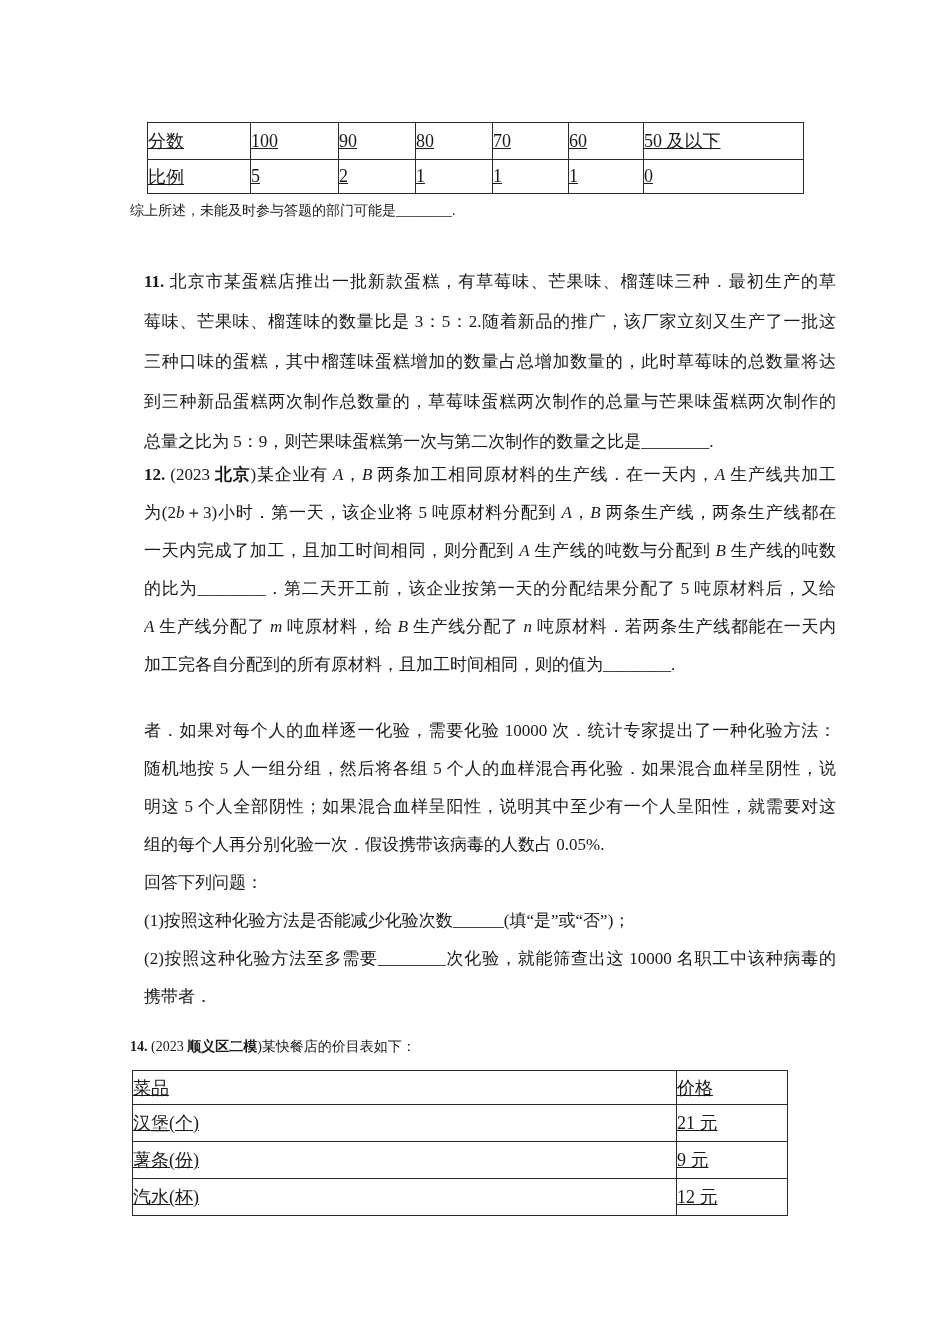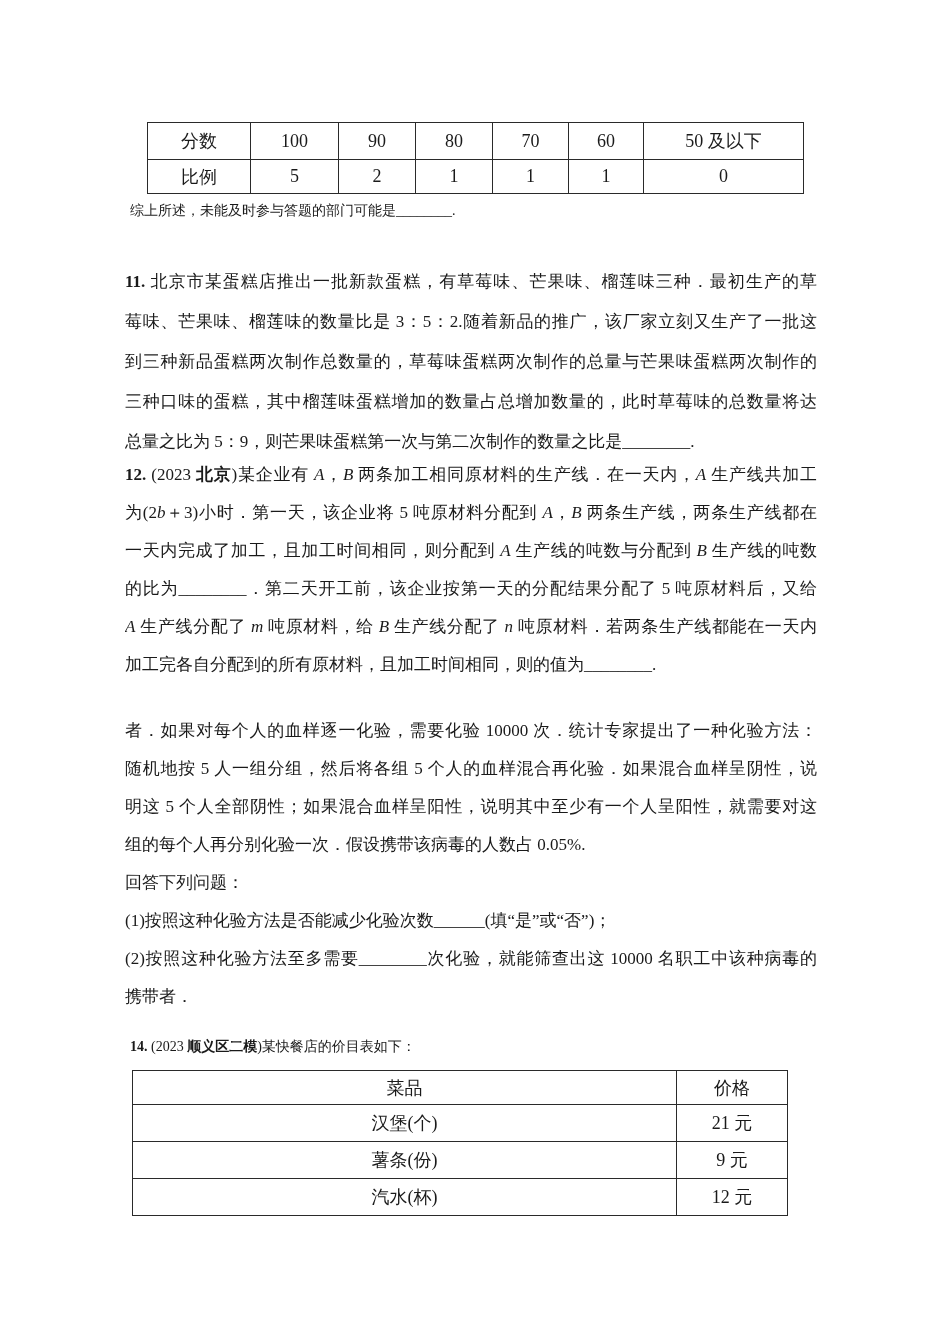--- a/index.html
+++ b/index.html
@@ -17,33 +17,34 @@
   }
   
   table.doc-table {
     position: absolute;
     border-collapse: collapse;
     table-layout: fixed;
     font-size: 18px;
   }
   table.doc-table td {
     border: 1.5px solid #2a2a2a;
-    text-align: center;
+    text-align: left;
     vertical-align: middle;
     padding: 0;
     overflow: hidden;
+    text-decoration: underline;
   }
   #score-table { left: 147px; top: 122px; width: 656px; }
   #score-table tr.r1 td { height: 36px; }
   #score-table tr.r2 td { height: 33px; }
   #menu-table { left: 132px; top: 1070px; width: 655px; border-radius: 24px; }
   #menu-table tr.hd td { height: 33px; }
   #menu-table tr.bd td { height: 36px; }
   
-  .tblock { position: absolute; left: 125px; width: 692px; }
+  .tblock { position: absolute; left: 144px; width: 692px; }
   .tline {
     font-size: 17px;
     white-space: normal;
     overflow: hidden;
   }
   .lh40 .tline { height: 40px; line-height: 40px; }
   .lh38 .tline { height: 38px; line-height: 38px; }
   .single { position: absolute; left: 130px; width: 692px; font-size: 14px; line-height: 26px; }
   .jl { text-align: justify; text-align-last: justify; }
   .ll { text-align: left; text-align-last: left; }
@@ -85,22 +86,22 @@
       <td>0</td>
     </tr>
   </tbody>
     </table>
 
   <div class="single ll" style="top:198px;"><span>综上所述，未能及时参与答题的部门可能是________.</span></div>
 
   <div class="tblock lh40" style="top:262px;">
     <div class="tline jl"><span class="seg-b">11.</span><span> 北京市某蛋糕店推出一批新款蛋糕，有草莓味、芒果味、榴莲味三种．最初生产的草</span></div>
     <div class="tline jl"><span>莓味、芒果味、榴莲味的数量比是 3：5：2.随着新品的推广，该厂家立刻又生产了一批这</span></div>
+    <div class="tline jl"><span>三种口味的蛋糕，其中榴莲味蛋糕增加的数量占总增加数量的，此时草莓味的总数量将达</span></div>
     <div class="tline jl"><span>到三种新品蛋糕两次制作总数量的，草莓味蛋糕两次制作的总量与芒果味蛋糕两次制作的</span></div>
-    <div class="tline jl"><span>三种口味的蛋糕，其中榴莲味蛋糕增加的数量占总增加数量的，此时草莓味的总数量将达</span></div>
     <div class="tline ll"><span>总量之比为 5：9，则芒果味蛋糕第一次与第二次制作的数量之比是________.</span></div>
   </div>
 
   <div class="tblock lh38" style="top:456px;">
     <div class="tline jl"><span class="seg-b">12.</span><span> (2023 </span><span class="seg-b">北京</span><span>)某企业有 </span><span class="seg-i">A</span><span>，</span><span class="seg-i">B</span><span> 两条加工相同原材料的生产线．在一天内，</span><span class="seg-i">A</span><span> 生产线共加工</span></div>
     <div class="tline jl"><span>为(2</span><span class="seg-i">b</span><span>＋3)小时．第一天，该企业将 5 吨原材料分配到 </span><span class="seg-i">A</span><span>，</span><span class="seg-i">B</span><span> 两条生产线，两条生产线都在</span></div>
     <div class="tline jl"><span>一天内完成了加工，且加工时间相同，则分配到 </span><span class="seg-i">A</span><span> 生产线的吨数与分配到 </span><span class="seg-i">B</span><span> 生产线的吨数</span></div>
     <div class="tline jl"><span>的比为________．第二天开工前，该企业按第一天的分配结果分配了 5 吨原材料后，又给</span></div>
     <div class="tline jl"><span class="seg-i">A</span><span> 生产线分配了 </span><span class="seg-i">m</span><span> 吨原材料，给 </span><span class="seg-i">B</span><span> 生产线分配了 </span><span class="seg-i">n</span><span> 吨原材料．若两条生产线都能在一天内</span></div>
     <div class="tline ll"><span>加工完各自分配到的所有原材料，且加工时间相同，则的值为________.</span></div>

